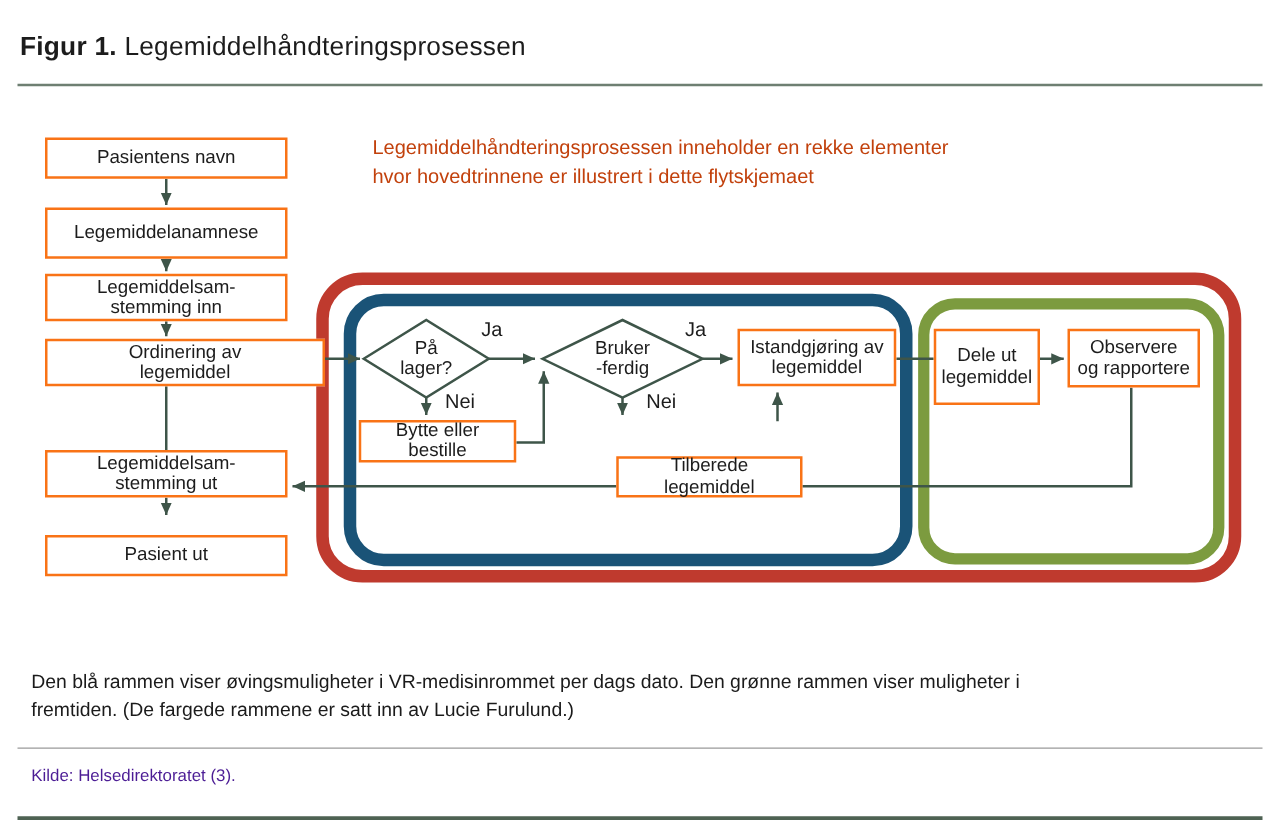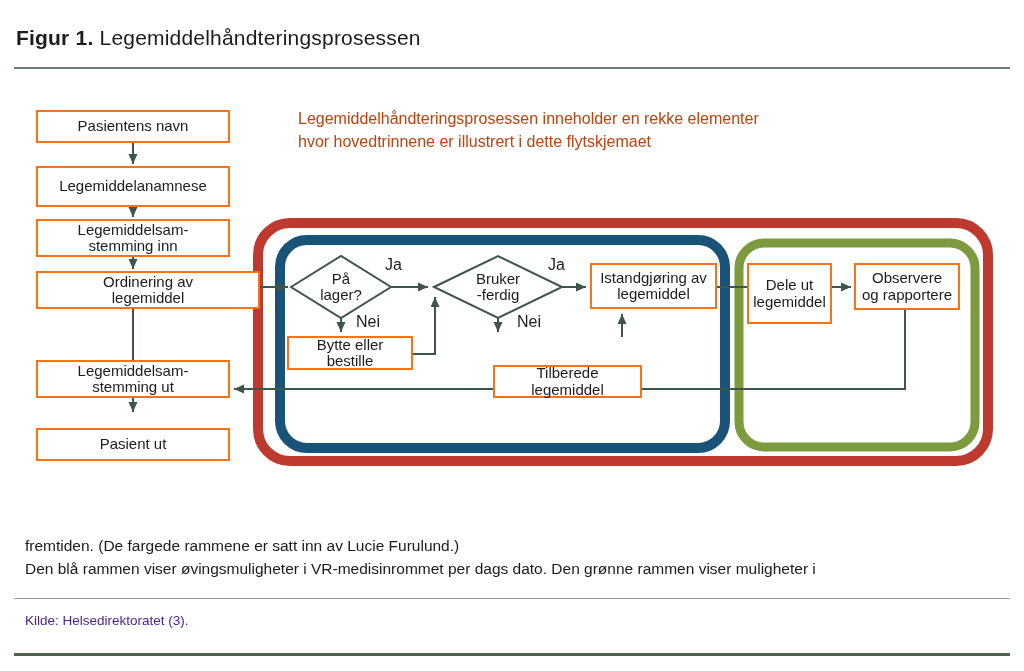--- a/index.html
+++ b/index.html
@@ -134,20 +134,20 @@
   <div class="abs nbox" style="left:747px;top:263px;width:85px;height:61px;">
     <span>Dele ut</span>
     <span>legemiddel</span>
   </div>
   <div class="abs nbox" style="left:854px;top:263px;width:106px;height:47px;">
     <span>Observere</span>
     <span>og rapportere</span>
   </div>
 
   <div class="abs caption">
+    <span style="display:block">Den blå rammen viser øvingsmuligheter i VR-medisinrommet per dags dato. Den grønne rammen viser muligheter i</span>
     <span style="display:block">fremtiden. (De fargede rammene er satt inn av Lucie Furulund.)</span>
-    <span style="display:block">Den blå rammen viser øvingsmuligheter i VR-medisinrommet per dags dato. Den grønne rammen viser muligheter i</span>
   </div>
   <div class="abs rule-thin"></div>
   <div class="abs source">Kilde: Helsedirektoratet (3).</div>
   <div class="abs rule-bottom"></div>
 
 </div>
 
 </body></html>

